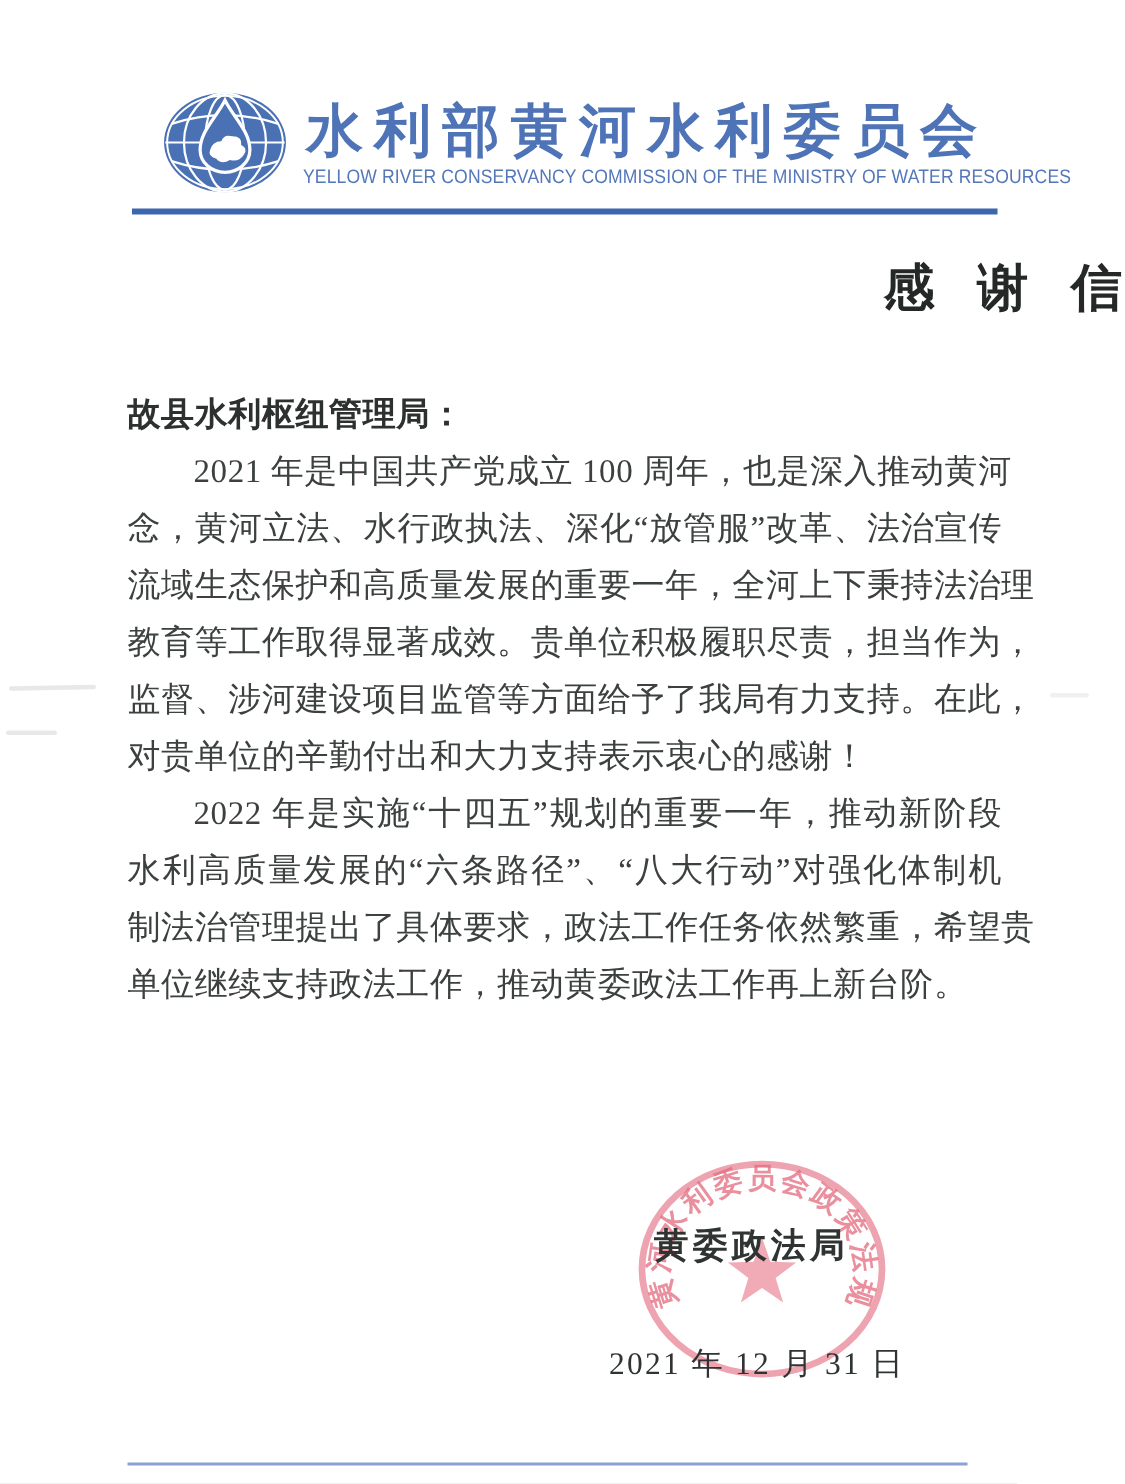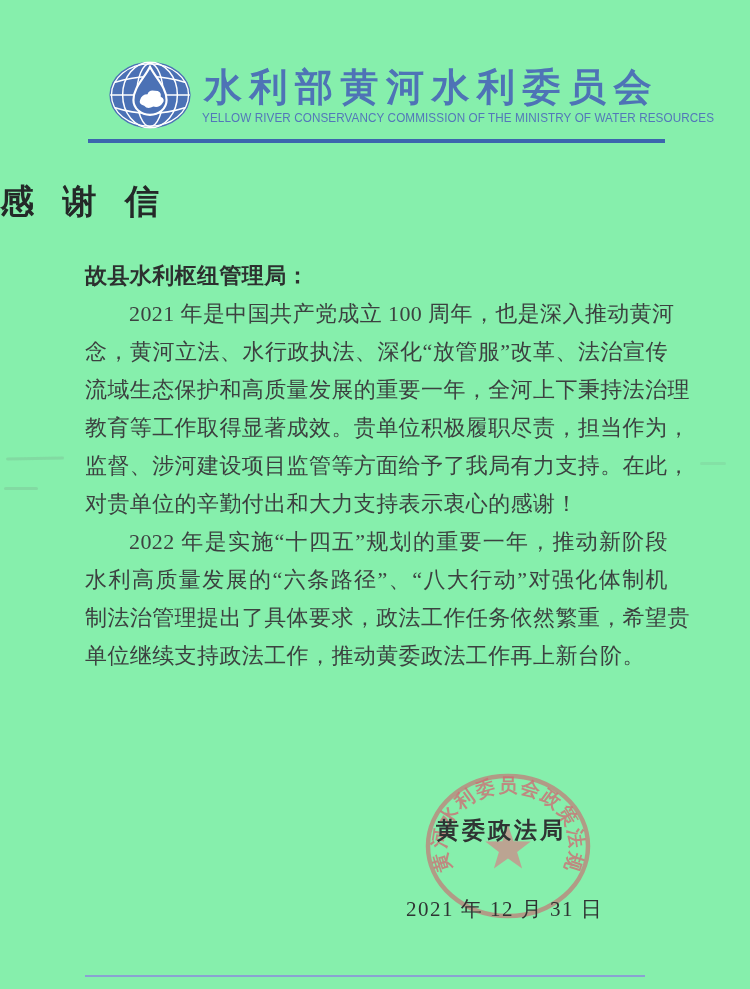--- a/index.html
+++ b/index.html
@@ -2,21 +2,21 @@
 <html><head>
 <meta charset="utf-8">
 <style>
   * { margin: 0; padding: 0; box-sizing: border-box; }
   html, body { background: #e8e8e8; }
   .page {
     position: relative;
     width: 750px;
     height: 989px;
     margin: 0 auto;
-    background: #86efac;
+    background: #ffffff;
     overflow: hidden;
     font-family: "Liberation Serif", "DejaVu Serif", serif;
   }
   
   .logo {
     position: absolute;
     left: 108px; top: 61px;
     width: 84px; height: 68px;
   }
   .org-cn {
@@ -44,23 +44,23 @@
   }
   .header-rule {
     position: absolute;
     left: 88px; top: 139px;
     width: 577px; height: 3.5px;
     background: #3c66ae;
   }
   
   .doc-title {
     position: absolute;
-    left: 0; top: 179px;
+    left: 0; top: 169px;
     width: 100%;
-    text-align: left;
+    text-align: right;
     font-size: 34px;
     font-weight: bold;
     color: #242928;
     word-spacing: 16px;
     letter-spacing: 2px;
   }
   
   .body-block {
     position: absolute;
     left: 85px; top: 257px;

